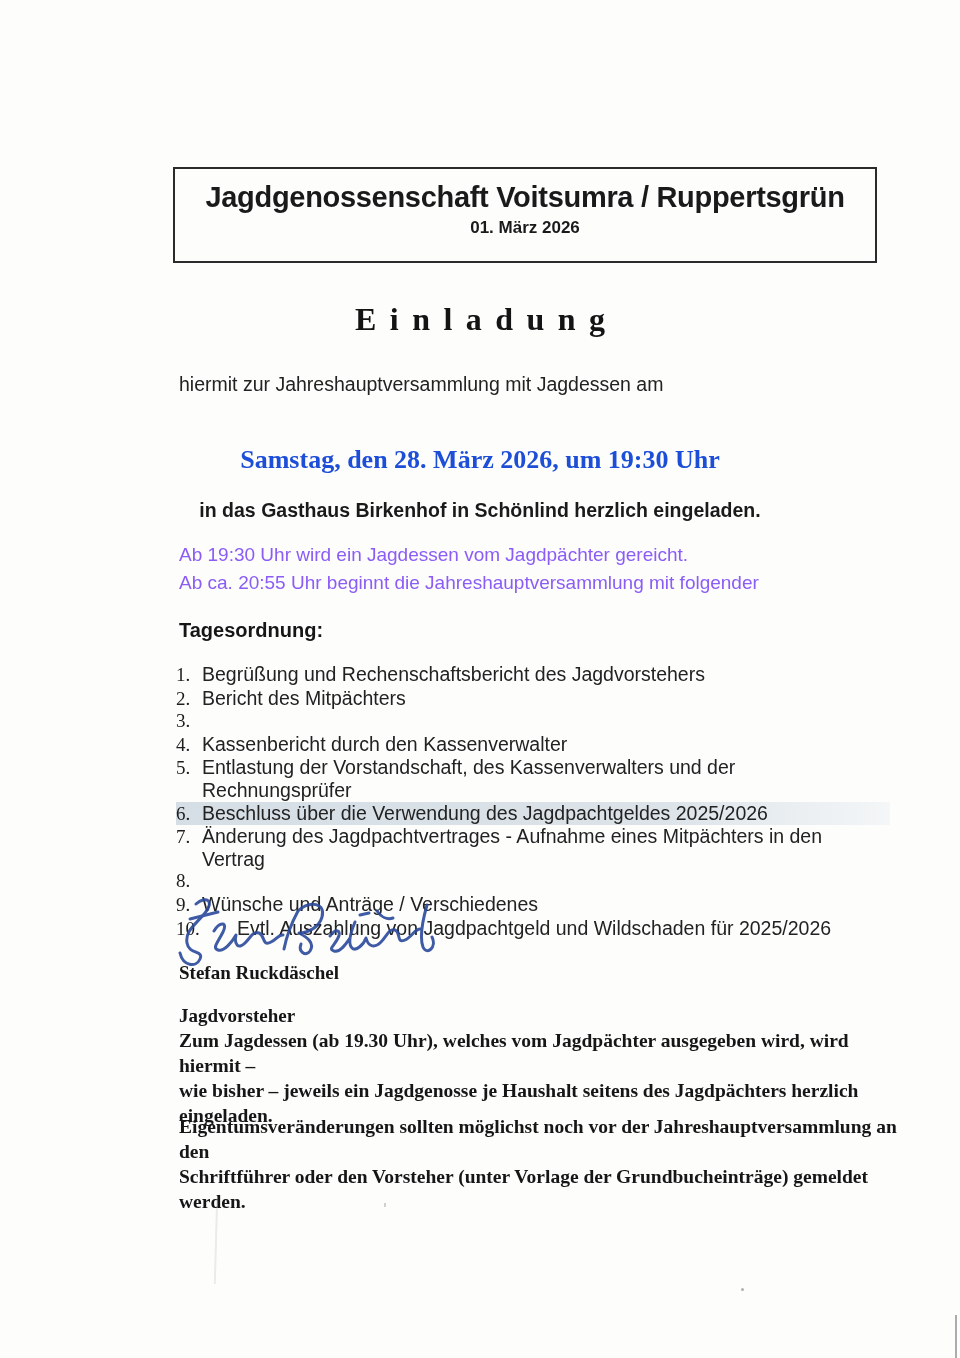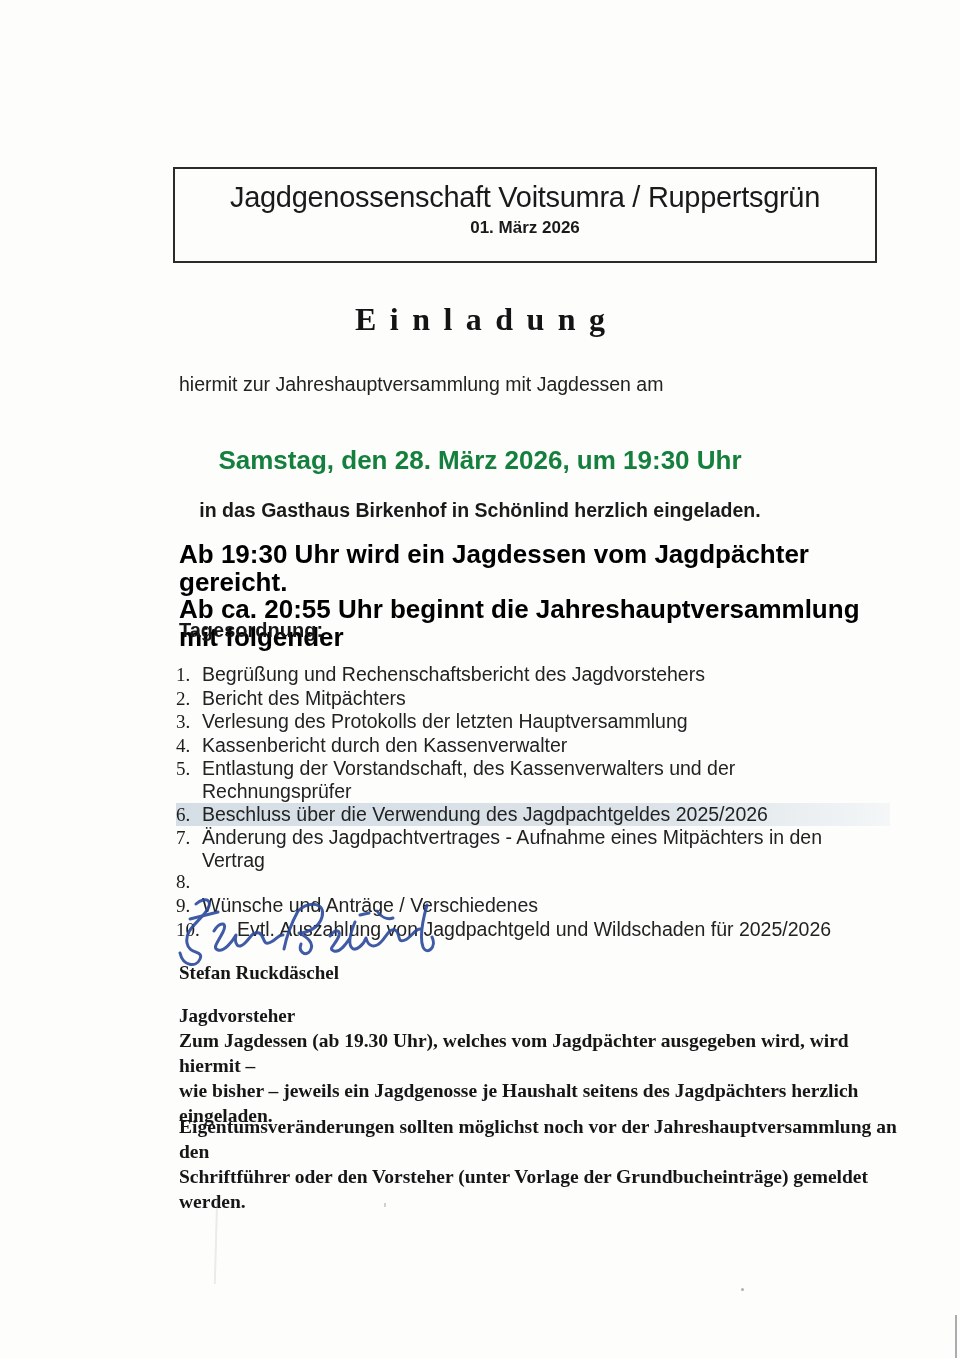--- a/index.html
+++ b/index.html
@@ -12,21 +12,21 @@
     color:#1f1f1f;
   }
   
   .header-box{
     position:absolute;left:173px;top:167px;width:704px;height:96px;
     border:2px solid #2b2b2b;box-sizing:border-box;
     text-align:center;background:#fdfdfc;
   }
   .header-org{
     margin-top:12px;
-    font-size:29px;font-weight:normal;color:#1a1a1a;
+    font-size:29px;font-weight:bold;color:#1a1a1a;
     letter-spacing:-0.3px;
   }
   .header-date{
     margin-top:4px;
     font-size:17px;font-weight:bold;color:#1a1a1a;
   }
   
   .doc-title{
     position:absolute;left:0;top:301px;width:100%;
     text-align:center;
@@ -34,30 +34,30 @@
     font-weight:bold;font-size:32px;color:#141414;
     letter-spacing:0.42em;text-indent:0.42em;
   }
   .intro{
     position:absolute;left:179px;top:371px;width:716px;
     font-size:19.5px;line-height:27px;color:#222;
   }
   .event-date{
     position:absolute;left:120px;top:445px;width:720px;
     text-align:center;
-    font-size:26px;font-weight:bold;color:#15803d;
+    font-size:26px;font-weight:bold;color:#1d4ed8;font-family:Liberation Serif, serif;
   }
   .event-location{
     position:absolute;left:120px;top:499px;width:720px;
     text-align:center;
     font-size:19.5px;font-weight:bold;color:#1a1a1a;
   }
   .schedule{
     position:absolute;left:179px;top:541px;width:716px;
-    font-size:26px;line-height:27.5px;color:#000000;font-weight:bold;
+    font-size:19px;line-height:27.5px;color:#8b5cf6;
   }
   .agenda-title{
     position:absolute;left:179px;top:619px;
     font-size:20px;font-weight:bold;color:#161616;
   }
   .agenda{
     position:absolute;left:176px;top:663px;width:714px;
     list-style:none;margin:0;padding:0;
     font-size:19.5px;line-height:22.6px;color:#222;
   }
@@ -131,21 +131,20 @@
     <li>
       <span class="num">1.</span>
       <span class="txt">Begrüßung und Rechenschaftsbericht des Jagdvorstehers</span>
     </li>
     <li>
       <span class="num">2.</span>
       <span class="txt">Bericht des Mitpächters</span>
     </li>
     <li>
       <span class="num">3.</span>
-      <span class="txt">Verlesung des Protokolls der letzten Hauptversammlung</span>
     </li>
     <li>
       <span class="num">4.</span>
       <span class="txt">Kassenbericht durch den Kassenverwalter</span>
     </li>
     <li>
       <span class="num">5.</span>
       <span class="txt">Entlastung der Vorstandschaft, des Kassenverwalters und der Rechnungsprüfer</span>
     </li>
     <li class="highlighted">

